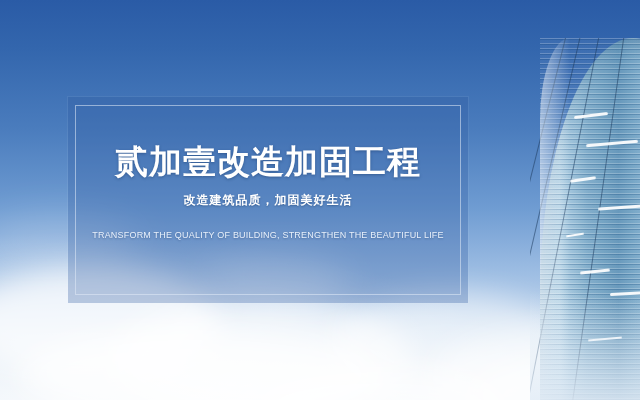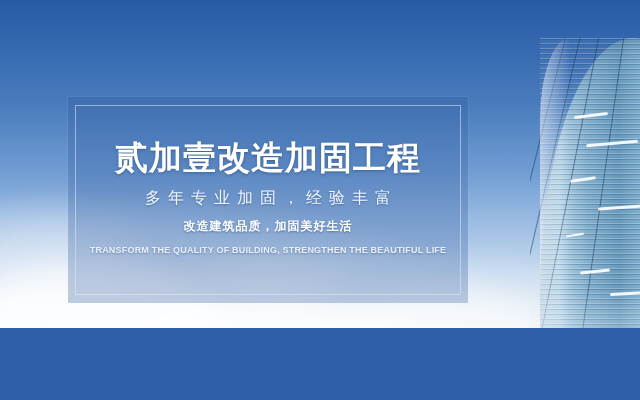--- a/index.html
+++ b/index.html
@@ -4,21 +4,21 @@
 <title>banner</title>
 <style>
   html,body{margin:0;padding:0;}
   body{
     width:640px;height:400px;overflow:hidden;
     font-family:"Liberation Sans","DejaVu Sans",sans-serif;
     background:#2e5fa8;
   }
 
   .stage{
-    position:relative;width:640px;height:328px;overflow:hidden;
+    position:relative;width:640px;height:400px;overflow:hidden;
     background:
       linear-gradient(to bottom,
         #2a5ba6 0%,
         #3366ad 12%,
         #4a7cbd 32%,
         #6f9cd2 52%,
         #9dbde3 68%,
         #c3d8ee 82%,
         #d9e6f3 92%,
         #e2ecf6 100%);
@@ -139,24 +139,24 @@
     text-shadow:0 1px 2px rgba(20,50,95,.4);
     margin:0 0 14px 0;white-space:nowrap;
   }
   .sub2{
     font-size:12px;line-height:1;color:#ffffff;font-weight:bold;
     letter-spacing:1px;
     text-shadow:0 1px 2px rgba(20,50,95,.45);
     margin:0 0 9px 0;white-space:nowrap;
   }
   .sub-en{
-    font-size:9px;line-height:1;color:#e8f0fb;font-weight:bold;
+    font-size:9px;line-height:1;color:#e8f0fb;font-weight:normal;
     letter-spacing:.2px;
     text-shadow:0 1px 2px rgba(20,50,95,.35);
-    margin:5px;white-space:nowrap;
+    margin:16px;white-space:nowrap;
   }
 </style>
 </head>
 <body>
 
 <div class="stage">
 
   <div class="haze"></div>
 
   <div class="clouds">
@@ -188,20 +188,19 @@
       <div class="streak s8"></div>
     </div>
     <div class="tower-glow"></div>
     <div class="tower-mist"></div>
   </div>
 
   <div class="panel">
     <div class="panel-inner">
       <div class="copy">
         <div class="title">贰加壹改造加固工程</div>
-        <div class="sub1">多年专业加固，经验丰富</div>
         <div class="sub2">改造建筑品质，加固美好生活</div>
         <div class="sub-en">TRANSFORM THE QUALITY OF BUILDING, STRENGTHEN THE BEAUTIFUL LIFE</div>
       </div>
     </div>
   </div>
 
 </div>
 
 </body></html>

